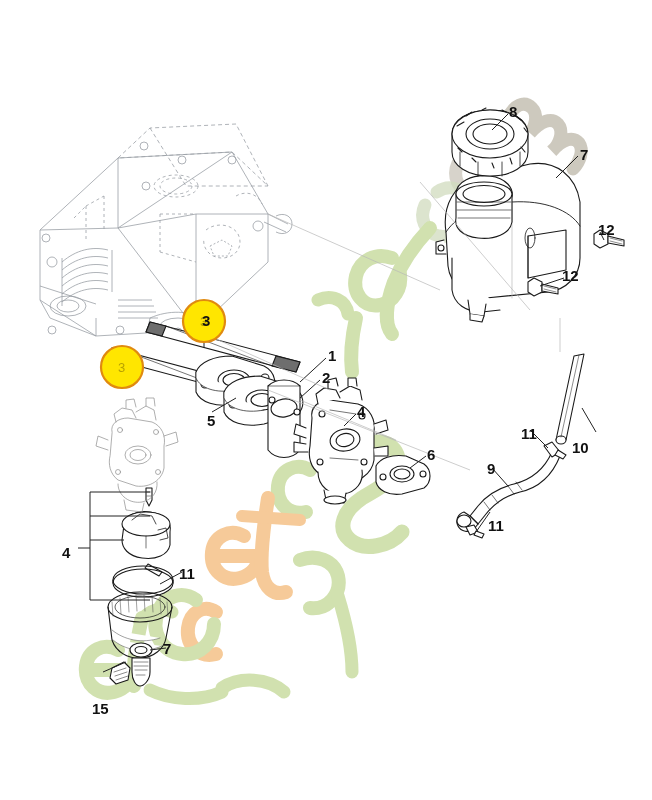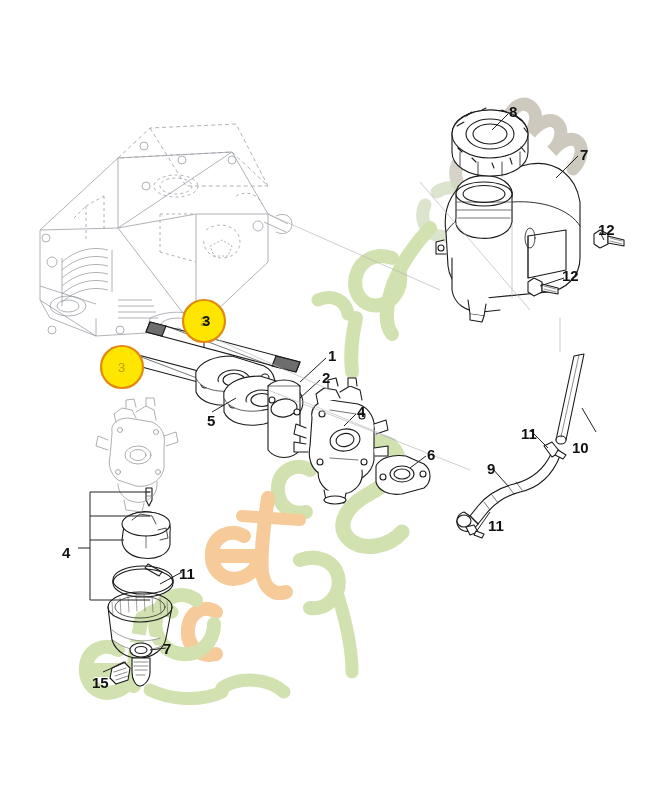--- a/index.html
+++ b/index.html
@@ -463,16 +463,16 @@
   <span class="callout-label" style="left:580px; top:147px;">7</span>
   <span class="callout-label" style="left:509px; top:104px;">8</span>
   <span class="callout-label" style="left:487px; top:461px;">9</span>
   <span class="callout-label" style="left:572px; top:440px;">10</span>
   <span class="callout-label" style="left:521px; top:426px;">11</span>
   <span class="callout-label" style="left:488px; top:518px;">11</span>
   <span class="callout-label" style="left:598px; top:222px;">12</span>
   <span class="callout-label" style="left:562px; top:268px;">12</span>
   <span class="callout-label" style="left:62px;  top:545px;">4</span>
   <span class="callout-label" style="left:179px; top:566px;">11</span>
-  <span class="callout-label" style="left:92px;  top:675px;">15</span>
+  <span class="callout-label" style="left:92px;  top:701px;">15</span>
   <span class="callout-label" style="left:163px; top:641px;">7</span>
 
 </div>
 
 </body></html>

